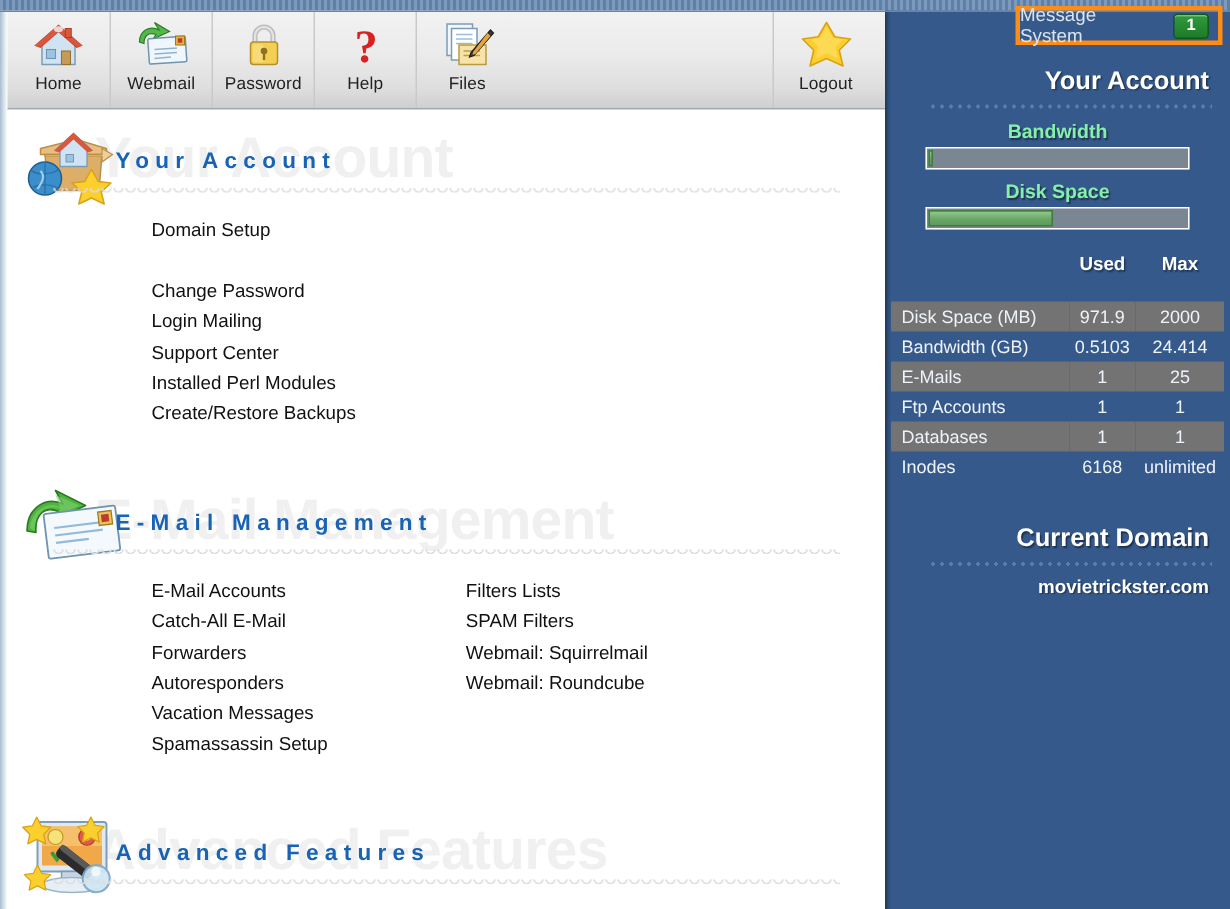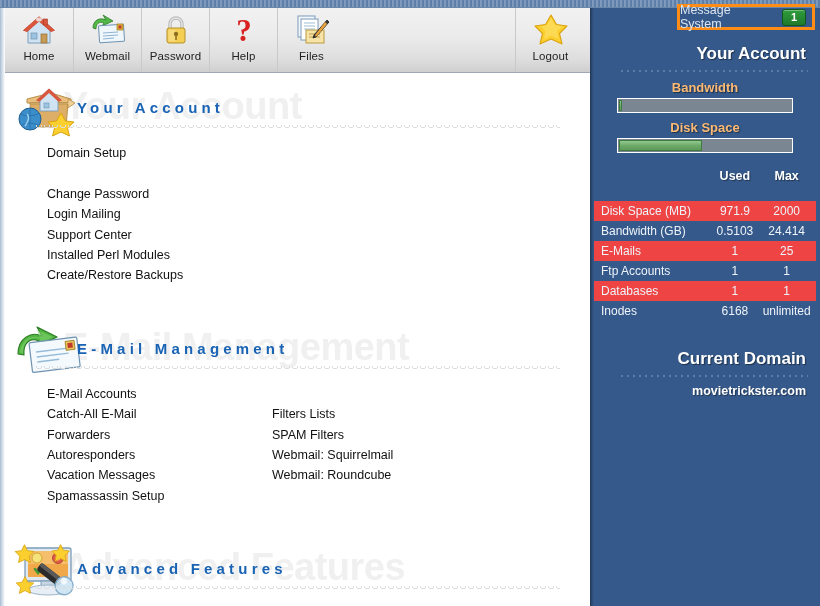--- a/index.html
+++ b/index.html
@@ -74,21 +74,21 @@
   .sec-rule{
     position:absolute;left:30px;top:42px;width:525px;height:10px;
     overflow:hidden;
   }
   .sec-rule i{
     display:block;width:100%;height:10px;
     background-image:radial-gradient(circle at 4px 0px, rgba(0,0,0,0) 2.4px, #dddddd 2.5px, #dddddd 3.4px, rgba(0,0,0,0) 3.5px);
     background-size:8px 10px;background-repeat:repeat-x;
   }
   .links{
-    position:relative;display:flex;padding-left:42px;padding-top:6px;align-items:center;
+    position:relative;display:flex;padding-left:96px;padding-top:6px;
   }
   .lcol{width:225px;}
   .lcol.two{width:300px;}
   .link{
     font-size:12.5px;color:#111;line-height:20.4px;cursor:pointer;white-space:nowrap;
   }
   .spacer{height:20.4px;}
 
   
   .sidebar{
@@ -127,21 +127,21 @@
     text-align:right;padding-right:14px;
     font-size:17px;font-weight:bold;color:#ffffff;
     text-shadow:1px 1px 1px rgba(0,0,0,.45);
   }
   .sb-dots{
     margin:5px 12px 0 30px;height:4px;
     background-image:radial-gradient(circle at 2px 2px, #5d7da6 1.1px, rgba(0,0,0,0) 1.2px);
     background-size:6px 4px;background-repeat:repeat-x;
   }
   .bar-label{
-    text-align:center;font-size:13px;font-weight:bold;color:#fdba74;
+    text-align:center;font-size:13px;font-weight:bold;color:#86efac;
     text-shadow:1px 1px 1px rgba(0,0,0,.45);margin-top:7px;
   }
   .bar{
     margin:3px auto 0;width:176px;height:15px;
     background:#7b8693;border:1px solid #ffffff;box-sizing:border-box;
     padding:1px;
   }
   .bar > i{
     display:block;height:100%;
     background:linear-gradient(180deg,#93c98f 0%, #6aa867 55%, #5e9a5c 100%);
@@ -155,21 +155,21 @@
   table.stats th{
     font-weight:bold;color:#ffffff;font-size:12.5px;
     padding:2px 0 18px 0;text-shadow:1px 1px 1px rgba(0,0,0,.4);
   }
   table.stats th.l{text-align:left;padding-left:7px;}
   table.stats td{
     padding:3px 0;color:#eef3f9;font-size:12px;
   }
   table.stats td.l{text-align:left;padding-left:7px;white-space:nowrap;}
   table.stats td.c{text-align:center;}
-  table.stats tr.alt td{background:#ef4444;}
+  table.stats tr.alt td{background:#737373;}
 
   .curdom{margin-top:28px;}
   .domname{
     text-align:right;padding-right:14px;margin-top:6px;
     font-size:12.5px;font-weight:bold;color:#ffffff;
     text-shadow:1px 1px 1px rgba(0,0,0,.4);
   }
 </style>
 </head>
 <body>

